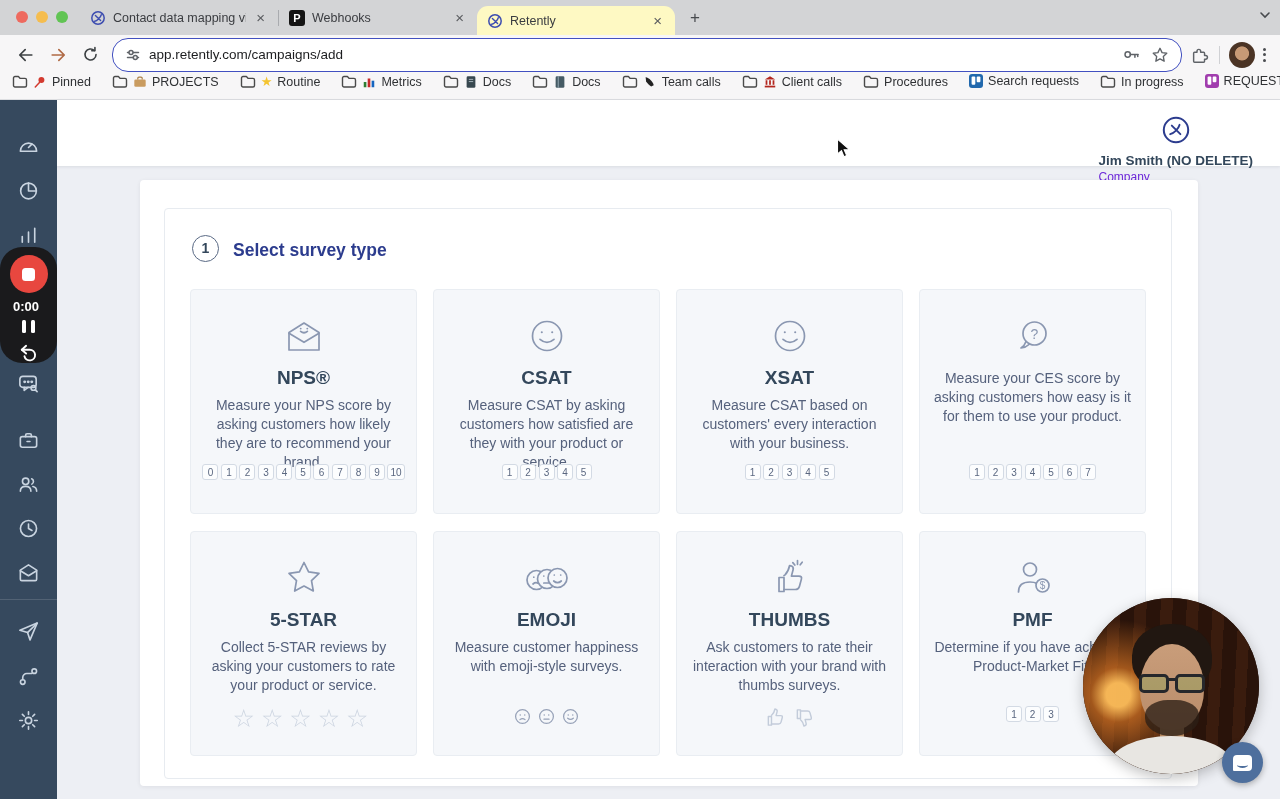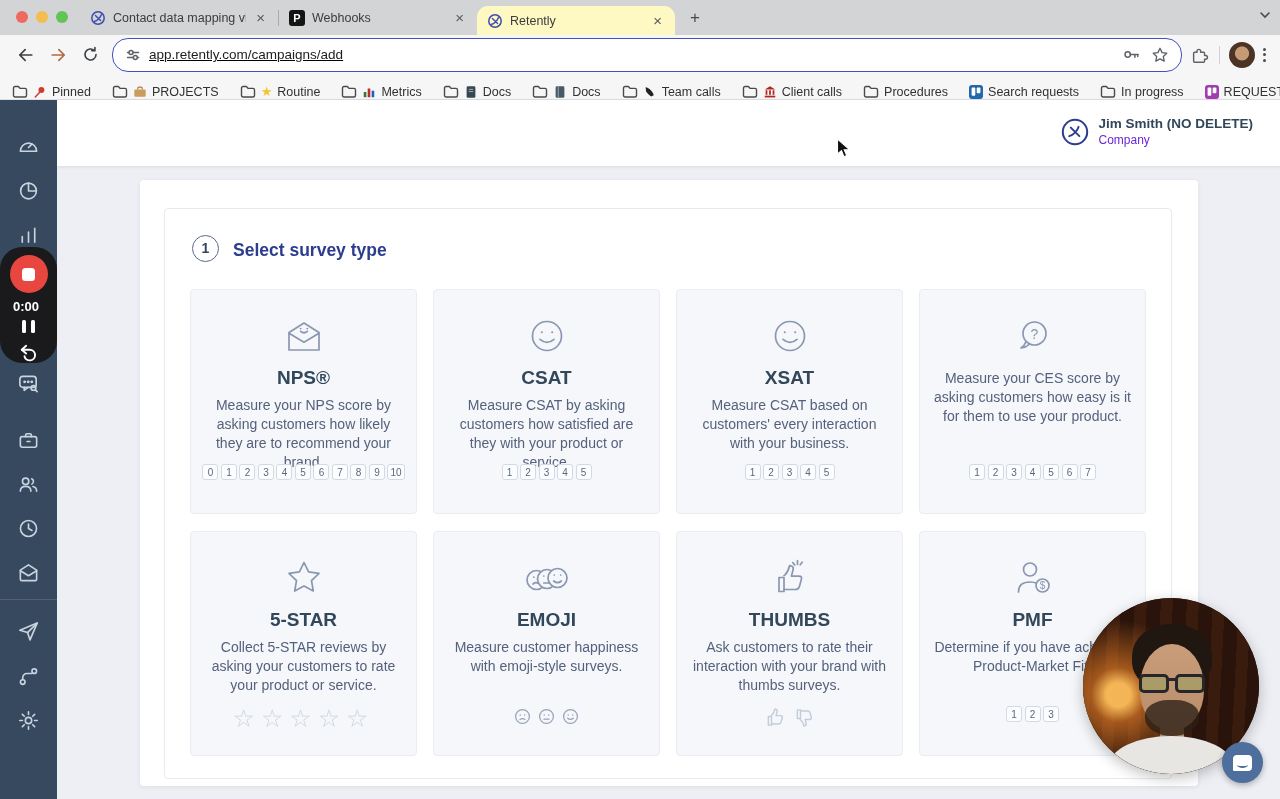--- a/index.html
+++ b/index.html
@@ -16,50 +16,50 @@
   .tab { width:198px; height:35px; display:flex; align-items:center; gap:7px; padding:0 10px; font-size:12.5px; color:#3a3c40; }
   .tab.active { background:#fef9c3; border-radius:11px 11px 0 0; height:29px; }
   .tab .tab-title { flex:1; white-space:nowrap; overflow:hidden; }
   .tab .close { font-size:15px; color:#5a5c60; line-height:1; padding:1px 3px; }
   .tab-sep { width:1px; height:16px; background:#a9abaf; margin-bottom:9px; }
   .newtab { width:24px; height:24px; margin:0 0 5px 8px; font-size:17px; color:#474a4e; text-align:center; line-height:23px; border-radius:50%; }
   .strip-chevron { position:absolute; right:8px; top:8px; color:#474a4e; }
 
   .toolbar { position:absolute; left:0; top:35px; width:1280px; height:39px; background:#f7f6f7; display:flex; align-items:center; padding:0 10px; }
   .navbtn { width:26px; height:26px; display:flex; align-items:center; justify-content:center; margin:0 3px; }
-  .urlbar { flex:1; height:30px; margin:0 8px 0 6px; background:#fff; border:1.5px solid #4250c0; border-radius:16px; display:flex; align-items:center; padding:16px 12px;text-decoration:underline; }
+  .urlbar { flex:1; height:30px; margin:0 8px 0 6px; background:#fff; border:1.5px solid #4250c0; border-radius:16px; display:flex; align-items:center; padding:16px 12px; }
   .url-text { flex:1; font-size:13.5px; color:#1c1d1f; margin-left:8px; }
   .urlbar .mini { display:flex; align-items:center; margin-left:10px; }
   .tool-right { display:flex; align-items:center; gap:4px; }
   .tool-sep { width:1px; height:18px; background:#d0d1d4; margin:0 5px; }
   .avatar-toolbar { width:26px; height:26px; border-radius:50%;
     background: radial-gradient(circle at 50% 44%, #c79a76 0 34%, #4b3425 38% 72%, #241a12 74%); }
   .dots { display:flex; flex-direction:column; gap:2.5px; padding:4px; }
   .dots i { width:3px; height:3px; border-radius:50%; background:#4a4c50; }
 
-  .bookmarks { position:absolute; left:0; top:74px; width:1280px; height:26px; background:#f7f6f7; border-bottom:1px solid #dddee1; display:flex; align-items:flex-end; padding-left:12px; gap:21px; }
+  .bookmarks { position:absolute; left:0; top:74px; width:1280px; height:26px; background:#f7f6f7; border-bottom:1px solid #dddee1; display:flex; align-items:flex-start; padding-left:12px; gap:21px; }
   .bm { display:flex; align-items:center; gap:5px; font-size:12.5px; color:#2f3134; white-space:nowrap; }
   .bm .gold-star { color:#f4c430; font-size:13px; }
 
   
   .app { position:absolute; left:0; top:100px; width:1280px; height:699px; background:var(--content-bg,#edeff4); }
   .sidebar { position:absolute; left:0; top:0; width:57px; height:699px; background:var(--sidebar-bg,#36495e); z-index:5; }
   .side-ic { position:absolute; left:17px; width:23px; height:23px; color:#c9d4e0; }
   .side-div { position:absolute; left:0; width:57px; height:1px; background:rgba(255,255,255,.14); }
 
   .recorder { position:absolute; left:0; top:147px; width:57px; height:116px; background:#1a1a1c; border-radius:22px; z-index:6; }
   .rec-stop { position:absolute; left:9.5px; top:8px; width:38px; height:38px; border-radius:50%; background:var(--record-red,#e8473f); display:flex; align-items:center; justify-content:center; }
   .rec-stop i { width:13px; height:13px; border-radius:3.5px; background:#fff; }
   .rec-time { position:absolute; left:0; top:52px; width:52px; text-align:center; color:#fff; font-size:13px; font-weight:bold; }
   .rec-pause { position:absolute; left:0; top:73px; width:57px; display:flex; justify-content:center; gap:5px; }
   .rec-pause i { width:4px; height:13px; background:#fff; border-radius:1.5px; }
   .rec-undo { position:absolute; left:17px; top:95px; width:23px; height:23px; color:#fff; }
 
   .appheader { position:absolute; left:57px; top:0; width:1223px; height:66px; background:#fff; box-shadow:0 1px 3px rgba(40,52,72,.10); }
-  .userblock { position:absolute; right:27px; top:16px; display:flex; align-items:center; gap:9px; }
+  .userblock { position:absolute; right:27px; top:16px; display:flex; align-items:center; gap:9px;flex-direction:column; }
   .user-texts { display:flex; flex-direction:column; }
   .user-name { font-size:13.5px; font-weight:bold; color:#33475b; }
   .user-company { font-size:12px; color:#6d28d9; margin-top:2px; }
 
   .content { position:absolute; left:57px; top:66px; width:1223px; height:633px; }
   .panel { position:absolute; left:83px; top:14px; width:1058px; height:606px; background:#fff; border-radius:4px; box-shadow:0 1px 4px rgba(33,43,54,.08); }
   .innerbox { position:absolute; left:24px; top:28px; width:1008px; height:571px; border:1px solid #e7ebf0; border-radius:4px; }
   .step-circle { position:absolute; left:27px; top:26px; width:27px; height:27px; border:1.5px solid #5a6a85; border-radius:50%; text-align:center; line-height:25px; font-size:14px; font-weight:bold; color:#33475b; }
   .step-title { position:absolute; left:68px; top:31px; font-size:17.5px; font-weight:bold; color:var(--accent,#2c3c8e); }
   .grid { position:absolute; left:25px; top:80px; width:958px; display:flex; flex-wrap:wrap; column-gap:16px; row-gap:17px; }

